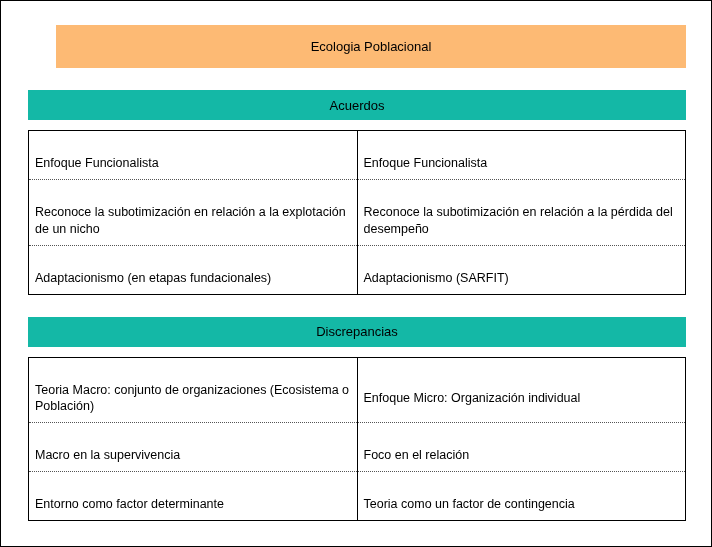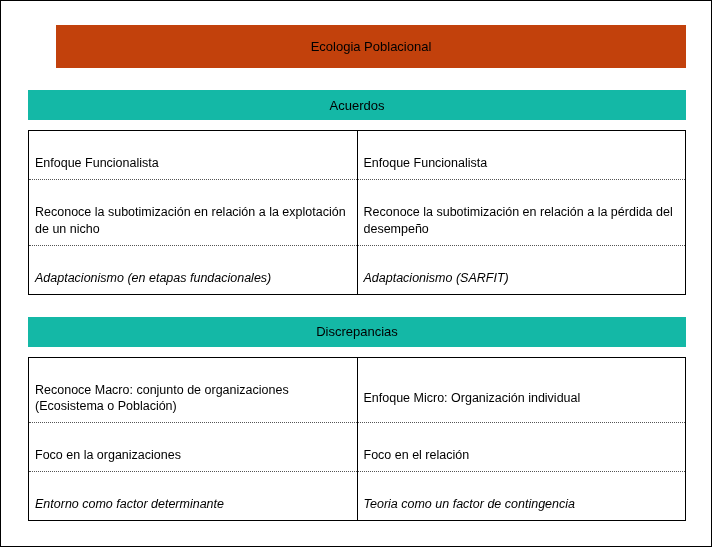--- a/index.html
+++ b/index.html
@@ -24,21 +24,21 @@
   }
   .content {
     position: absolute;
     left: 27px;
     top: 24px;
     width: 658px;
   }
   
   .header-row {
     display: flex;
-    background: #c2410c;
+    background: #fdba74;
     height: 43px;
     margin-left: 28px;
   }
   .header-cell {
     flex: 1 1 50%;
     display: flex;
     align-items: center;
     justify-content: center;
     font-size: 13px;
     color: #000;
@@ -73,21 +73,20 @@
     line-height: 1.35;
     vertical-align: middle;
     height: 32px;
     box-sizing: border-box;
   }
   .pair-table td.right-cell {
     border-right: none;
   }
   .pair-table tr:last-child td {
     border-bottom: none;
-    font-style: italic;
   }
   .pair-table td.tall {
     height: 46px;
   }
 </style>
 </head>
 <body>
 
 <div class="page">
   <div class="content">
@@ -121,25 +120,25 @@
 
     <div class="gap-large"></div>
 
     <div class="section-band">Discrepancias</div>
 
     <div class="gap-small"></div>
 
     <table class="pair-table">
       <tbody>
       <tr>
-        <td class="tall">Reconoce Macro: conjunto de organizaciones (Ecosistema o Población)</td>
+        <td class="tall">Teoria Macro: conjunto de organizaciones (Ecosistema o Población)</td>
         <td class="tall right-cell">Enfoque Micro: Organización individual</td>
       </tr>
       <tr>
-        <td>Foco en la organizaciones</td>
+        <td>Macro en la supervivencia</td>
         <td class="right-cell">Foco en el relación</td>
       </tr>
       <tr>
         <td class="tall">Entorno como factor determinante</td>
         <td class="tall right-cell">Teoria como un factor de contingencia</td>
       </tr>
     </tbody>
       </table>
 
   </div>

